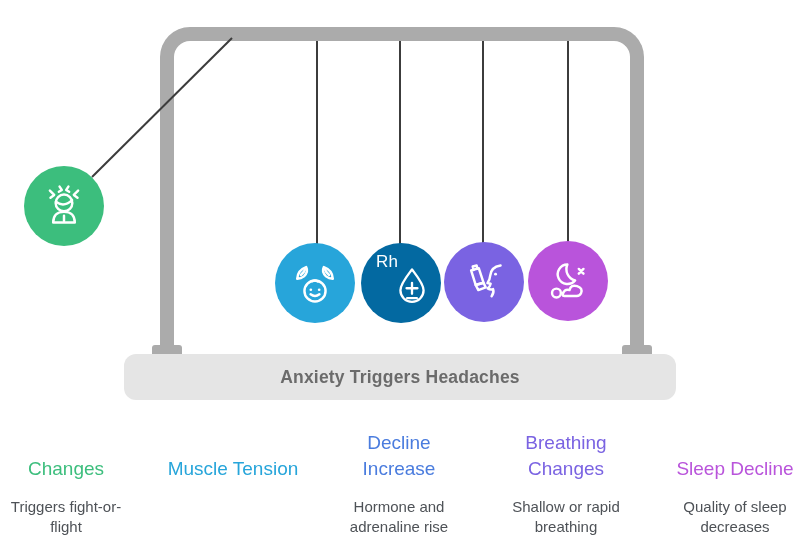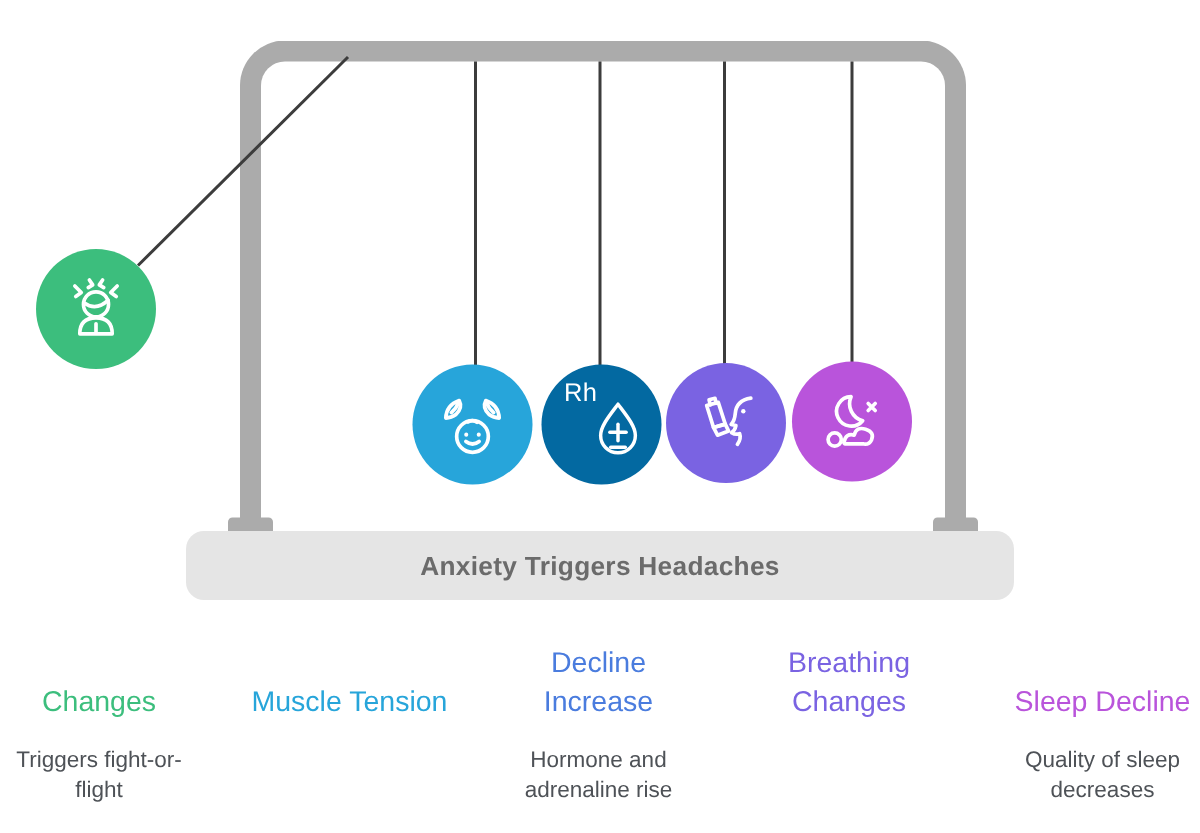--- a/index.html
+++ b/index.html
@@ -141,20 +141,21 @@
     <div class="col-title">
       <span class="title-text" style="color: rgb(74, 124, 222);">Decline Increase</span>
     </div>
     <div class="col-desc">Hormone and adrenaline rise</div>
   </div>
 
   <div class="col col-4">
     <div class="col-title">
       <span class="title-text" style="color: rgb(122, 99, 226);">Breathing Changes</span>
     </div>
+    <div class="col-desc">Shallow or rapid breathing</div>
   </div>
 
   <div class="col col-5">
     <div class="col-title">
       <span class="title-text" style="color: rgb(185, 84, 219);">Sleep Decline</span>
     </div>
     <div class="col-desc">Quality of sleep decreases</div>
   </div>
 
 </div>

